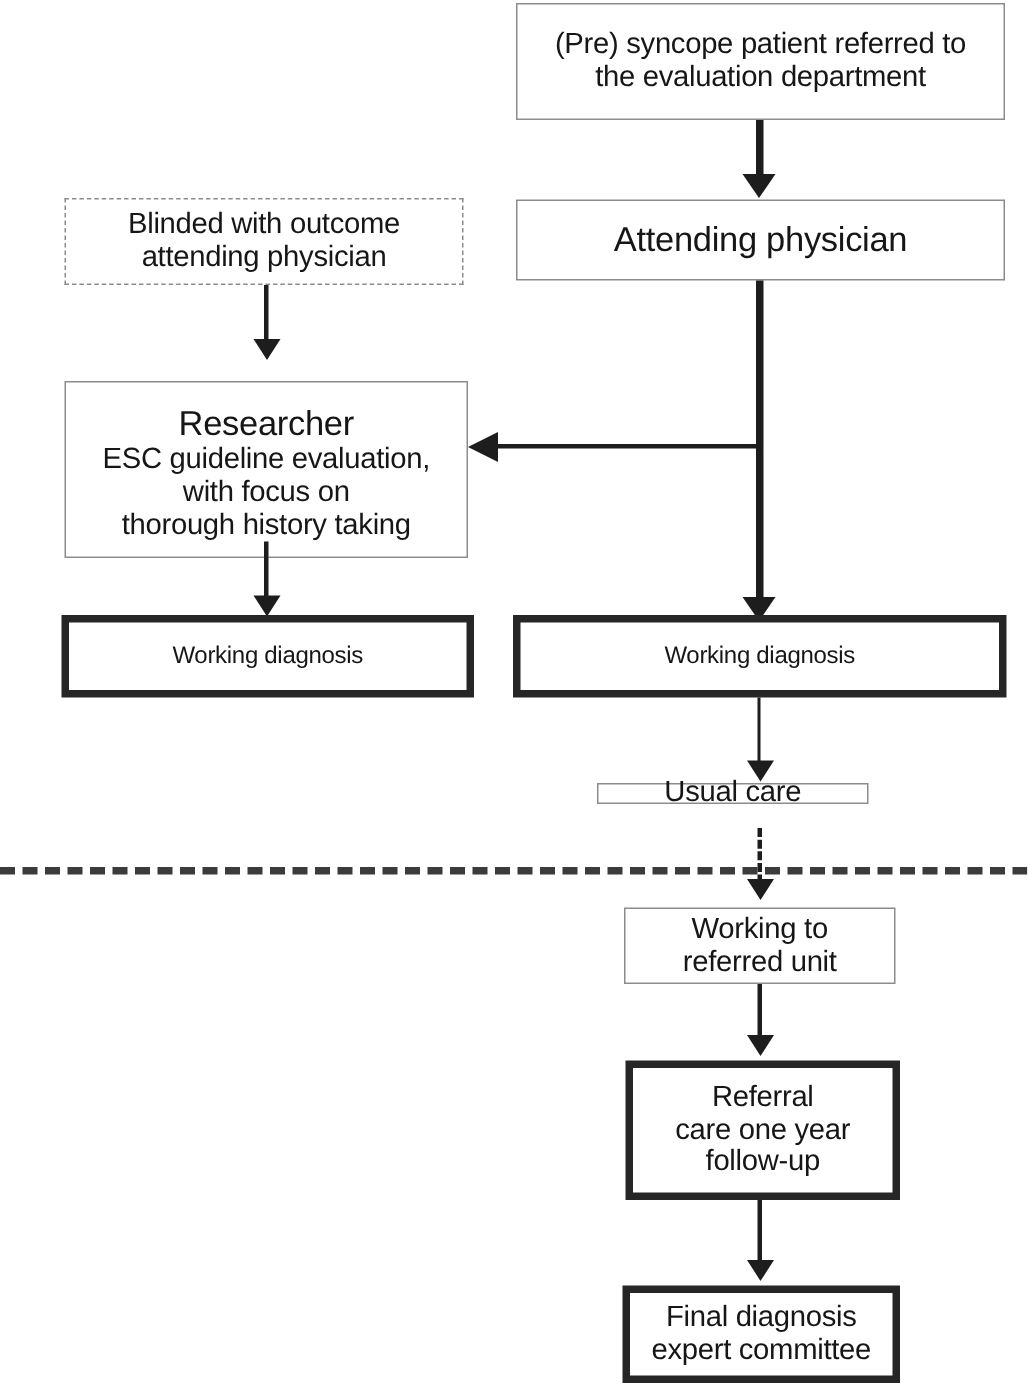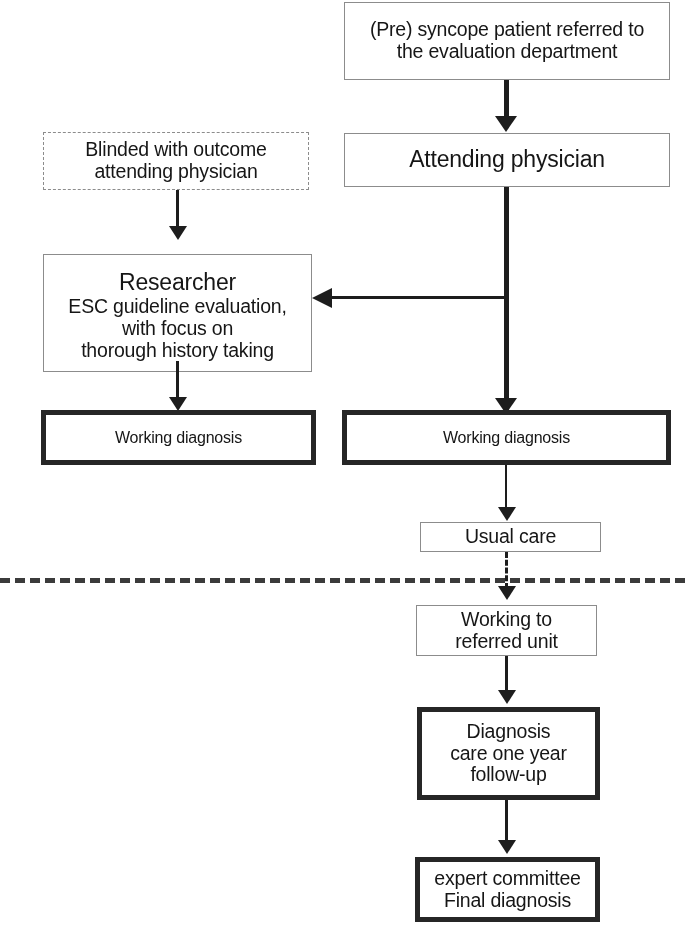--- a/index.html
+++ b/index.html
@@ -157,44 +157,44 @@
     <div class="line-lg">Working diagnosis</div>
   </div>
 
   <div class="node thick" style="left:342px; top:410px; width:329px; height:55px;">
     <div class="line-lg">Working diagnosis</div>
   </div>
 
   <div class="vline thin-s" style="left:505px; top:465px; height:44px;"></div>
   <div class="arrowhead arrow-down-sm" style="left:498px; top:507px;"></div>
 
-  <div class="node thin" style="left:420px; top:522px; width:181px; height:30px;">
+  <div class="node thin" style="left:398px; top:522px; width:181px; height:14px;">
     <div class="line">Usual care</div>
   </div>
 
   <div class="vdash" style="left:505px; top:552px; height:37px;"></div>
   <div class="arrowhead arrow-down-sm" style="left:498px; top:586px;"></div>
 
   <div id="separator" style="top:578px;"></div>
 
   <div class="node thin" style="left:416px; top:605px; width:181px; height:51px;">
     <div class="line">Working to</div>
     <div class="line">referred unit</div>
   </div>
 
   <div class="vline med-s" style="left:505px; top:656px; height:36px;"></div>
   <div class="arrowhead arrow-down-sm" style="left:498px; top:690px;"></div>
 
   <div class="node thick" style="left:417px; top:707px; width:183px; height:93px;">
-    <div class="line">Diagnosis</div>
+    <div class="line">Referral</div>
     <div class="line">care one year</div>
     <div class="line">follow-up</div>
   </div>
 
   <div class="vline med-s" style="left:505px; top:800px; height:42px;"></div>
   <div class="arrowhead arrow-down-sm" style="left:498px; top:840px;"></div>
 
   <div class="node thick" style="left:415px; top:857px; width:185px; height:65px;">
+    <div class="line">Final diagnosis</div>
     <div class="line">expert committee</div>
-    <div class="line">Final diagnosis</div>
   </div>
 
 </div>
 
 </body></html>

